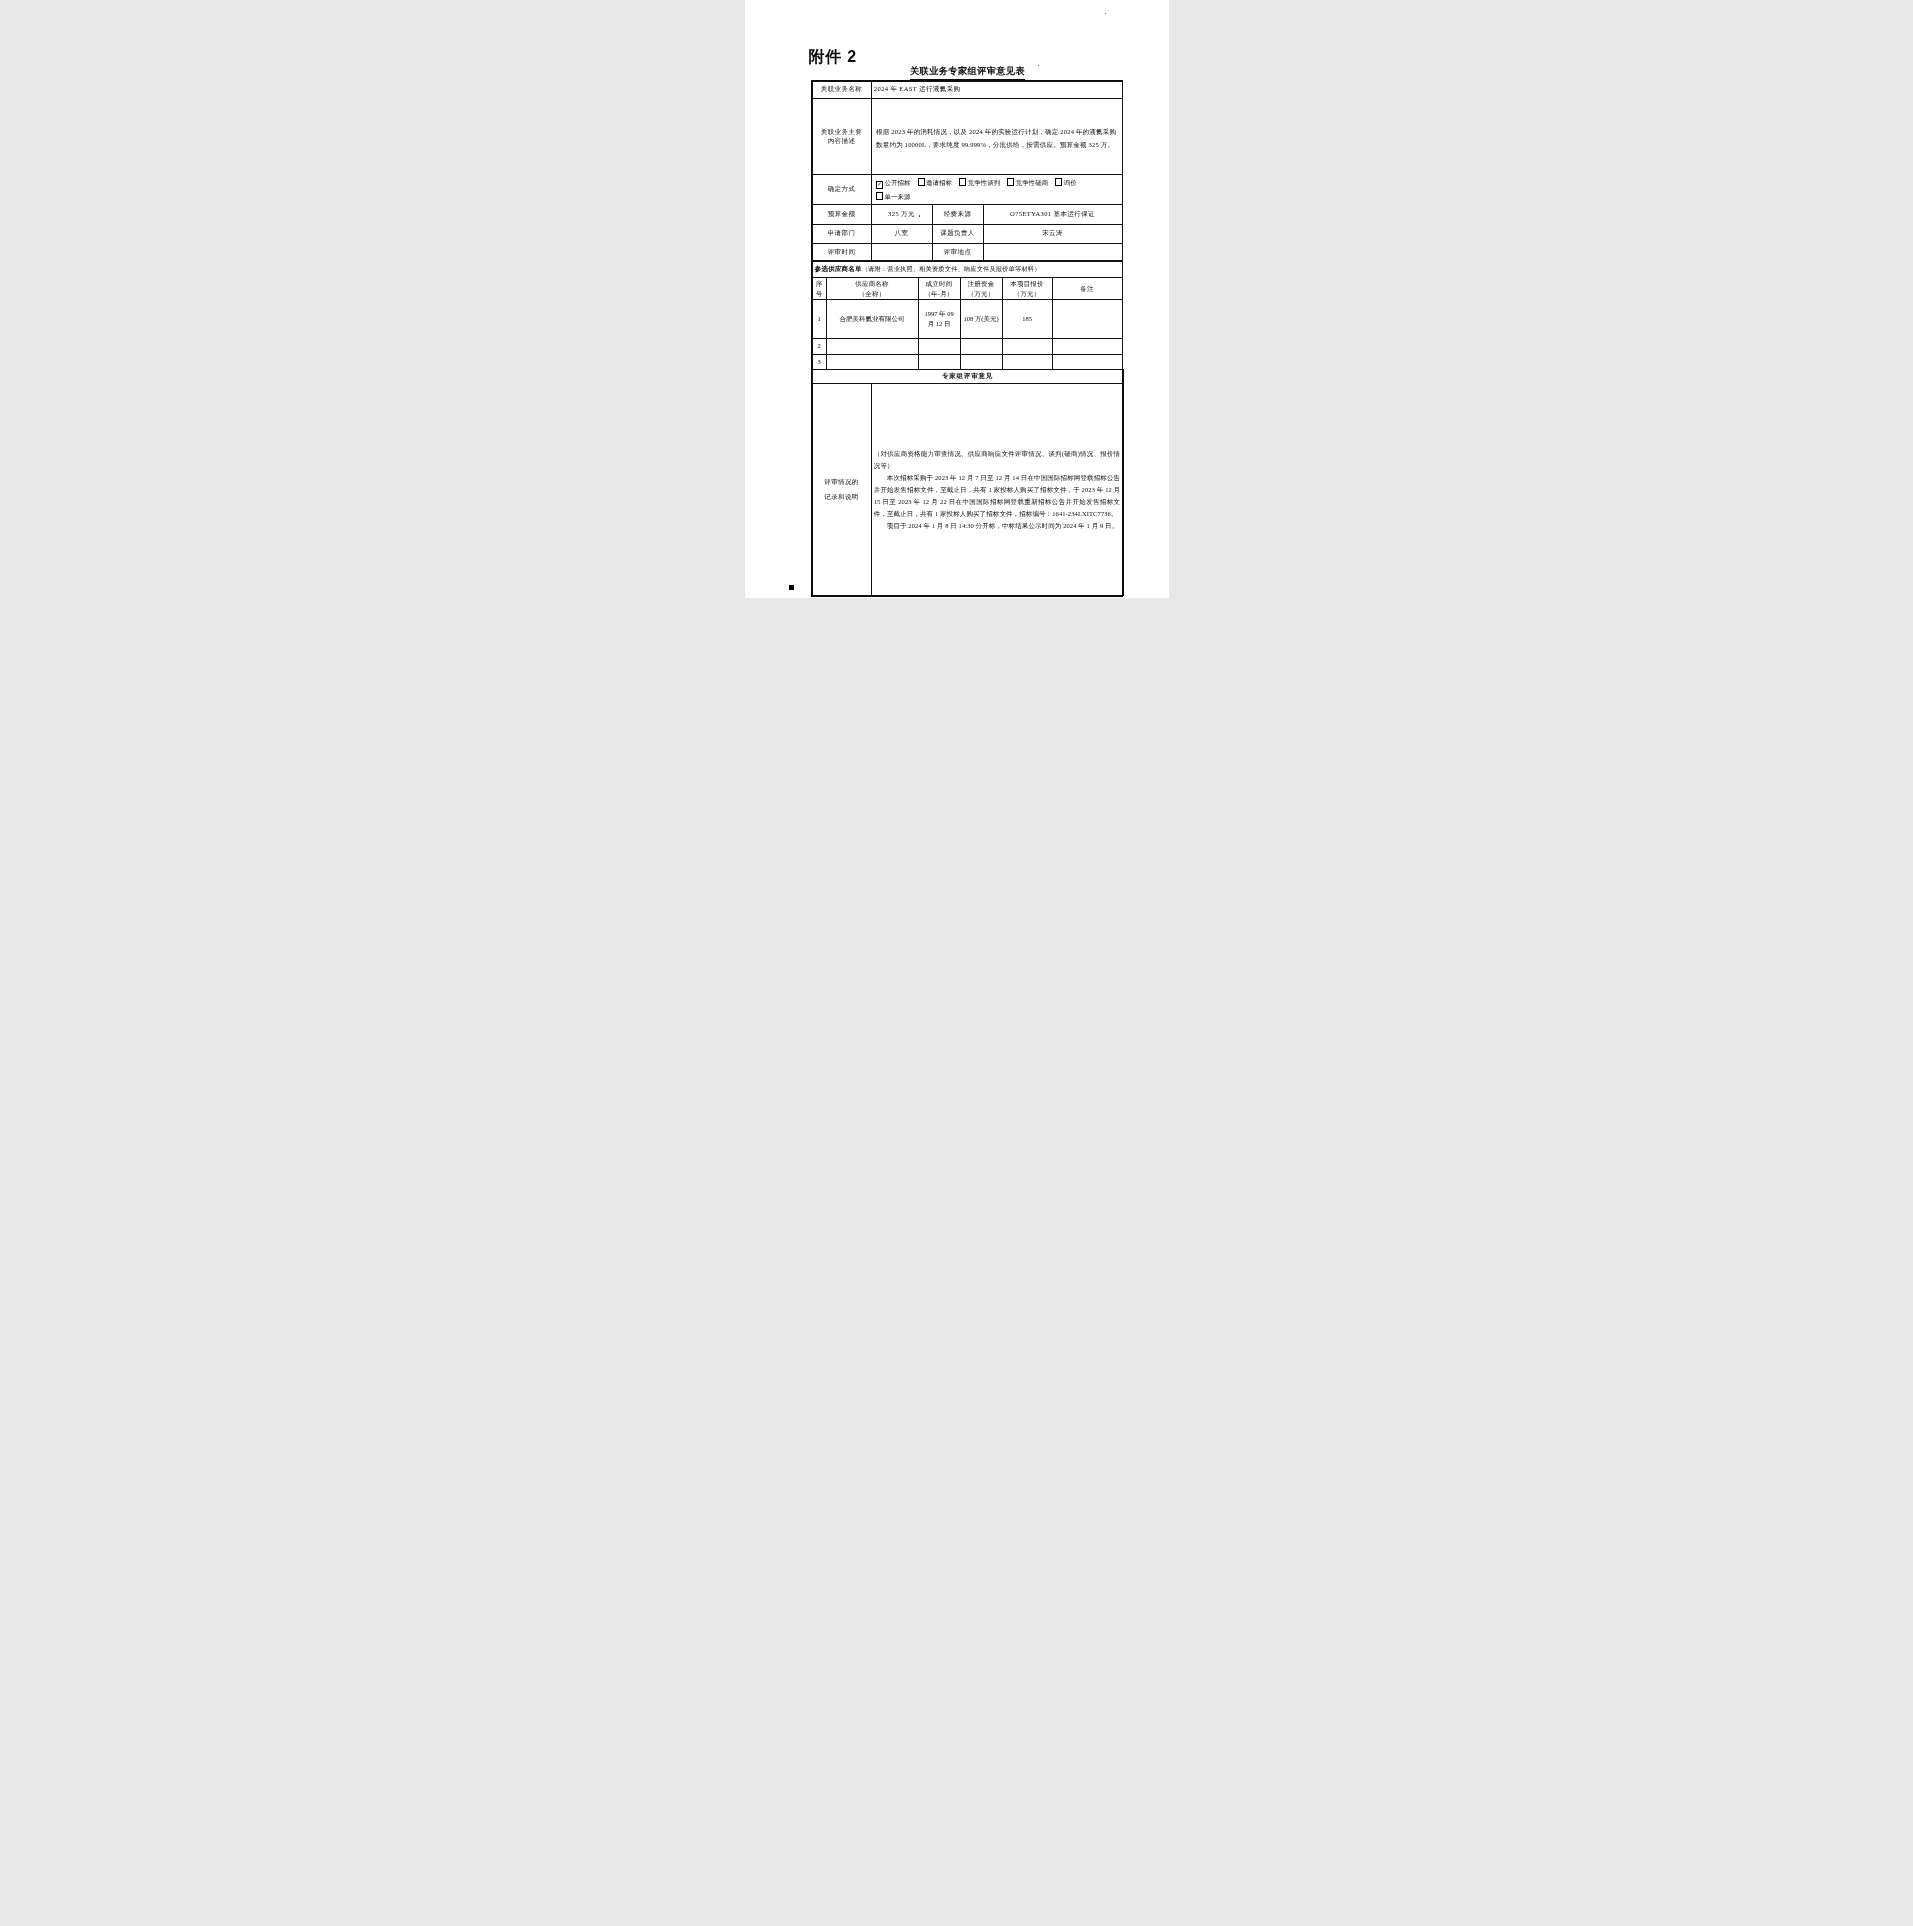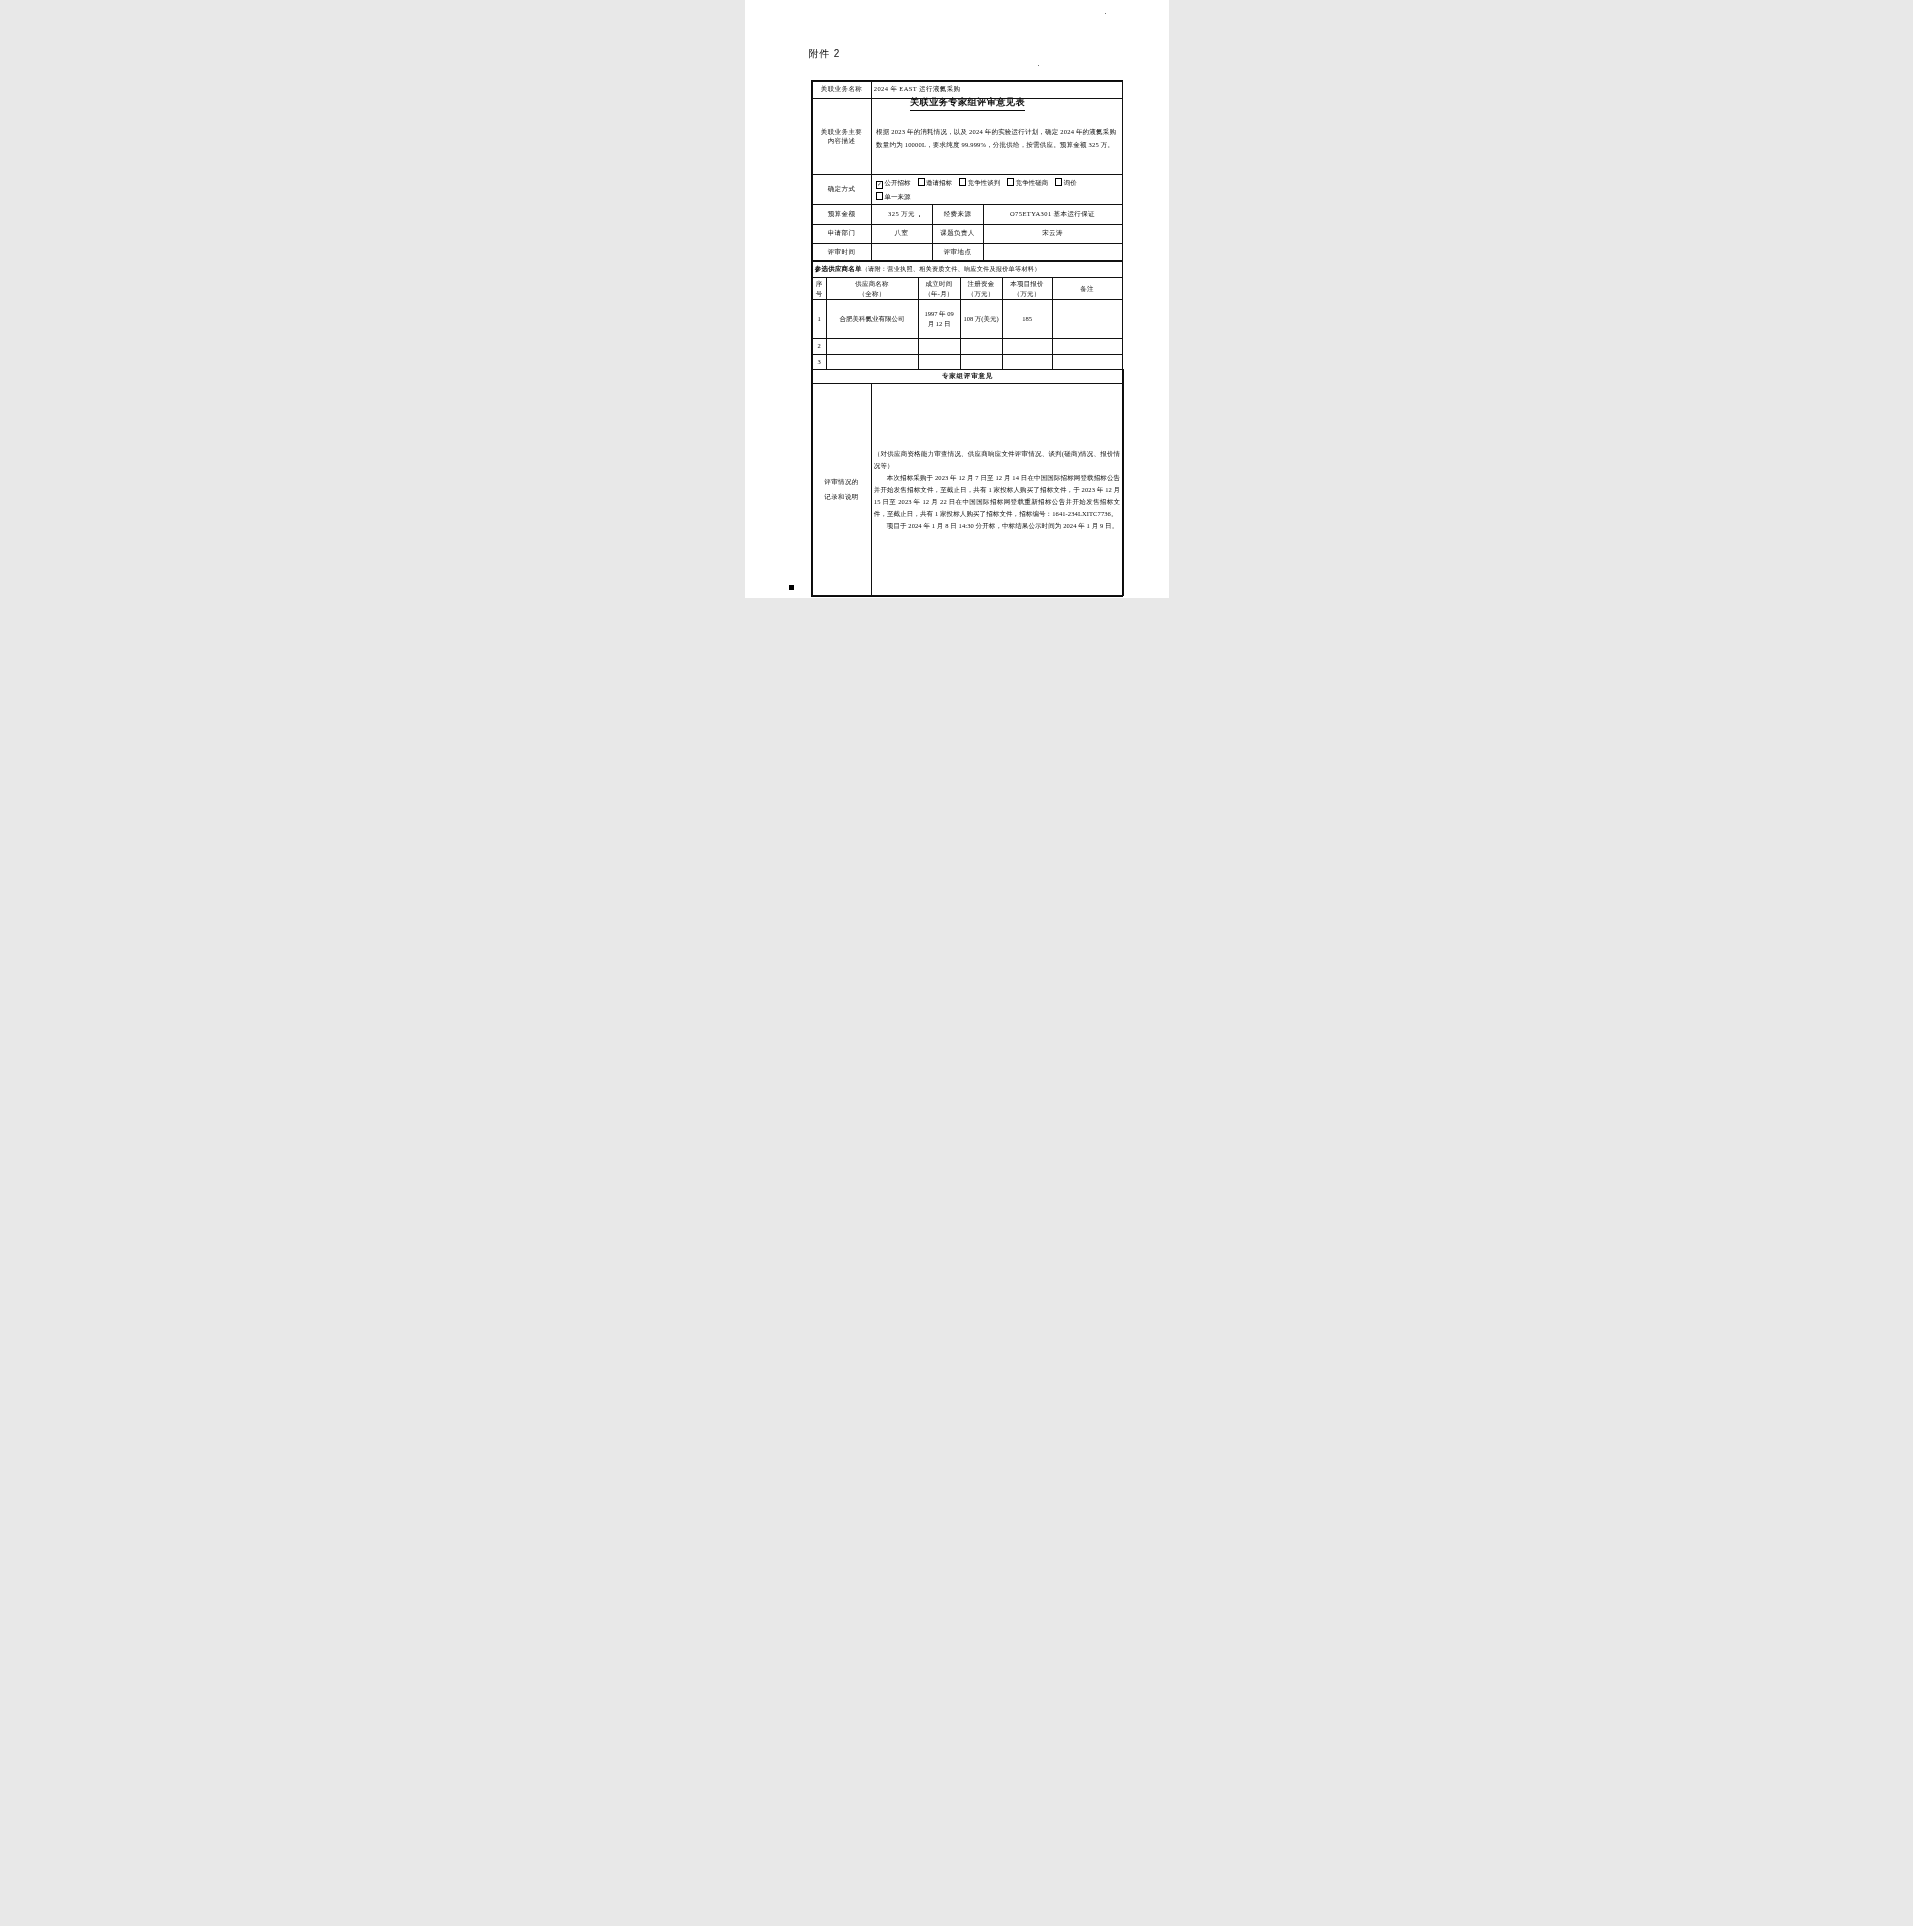--- a/index.html
+++ b/index.html
@@ -8,30 +8,30 @@
     width:424px;height:598px;
     background:#ffffff;
     margin:0 auto;
     font-family:"Liberation Serif","DejaVu Serif",serif;
     color:#0d0d0d;
     overflow:hidden;
   }
   .attachment{
     position:absolute;left:64px;top:47px;
     font-family:"Liberation Sans","DejaVu Sans",sans-serif;
-    font-size:10px;font-weight:normal;letter-spacing:0.8px;
+    font-size:16px;font-weight:bold;letter-spacing:0.8px;
   }
   .doc-title-wrap{
     position:absolute;left:68px;top:65px;width:310px;text-align:center;
   }
   .doc-title{
     display:inline-block;
     font-family:"Liberation Sans","DejaVu Sans",sans-serif;
     font-size:9.2px;font-weight:bold;letter-spacing:0.4px;
-    border-bottom:1.5px solid #0a0a0a;padding-bottom:0.8px;margin-top:31px;
+    border-bottom:1.5px solid #0a0a0a;padding-bottom:0.8px;
   }
   .tbl-wrap{
     position:absolute;left:66px;top:80px;width:310px;
     border:1.2px solid #0a0a0a;
   }
   table.tbl{border-collapse:collapse;width:100%;table-layout:fixed;}
   table.tbl + table.tbl{margin-top:-1.5px;}
   .tbl td{
     border:0.8px solid #111;
     border-top-width:1.5px;border-bottom-width:1.5px;

